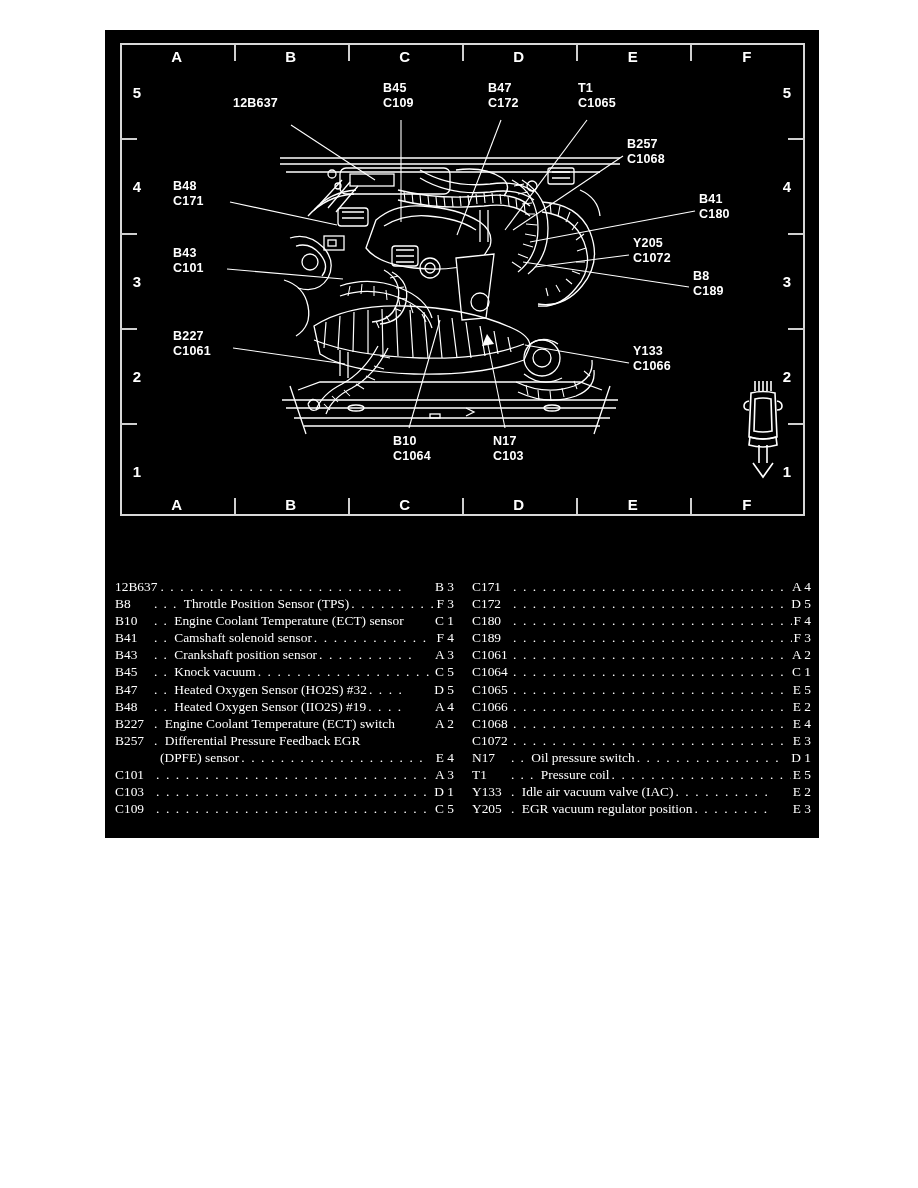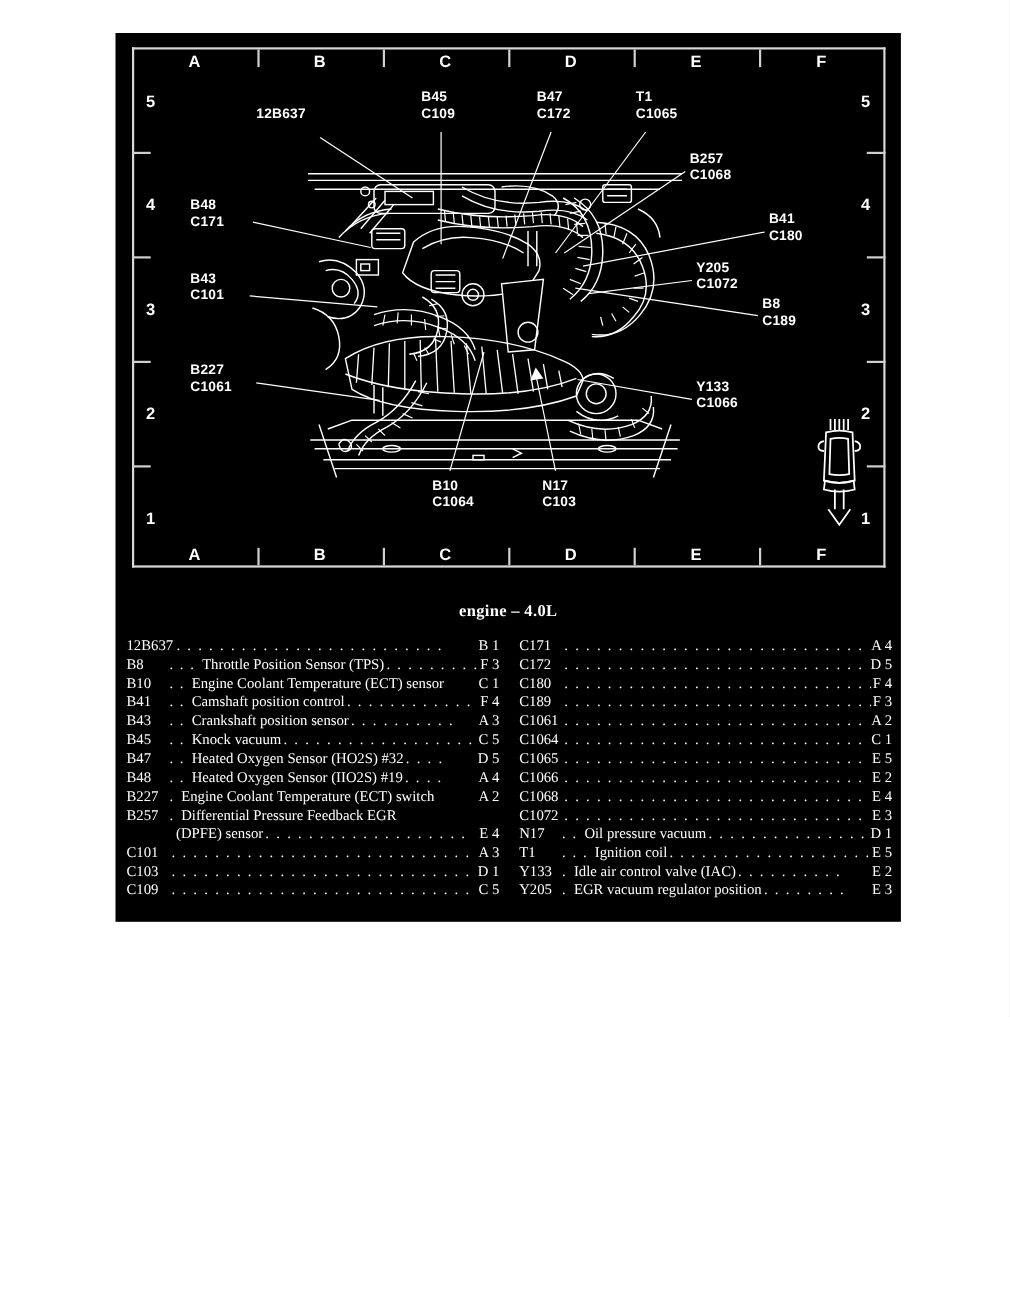--- a/index.html
+++ b/index.html
@@ -465,48 +465,47 @@
 
         <path d="M17 62 q13 4 26 0 l1 8 q-14 4 -28 0 z"></path>
 
         <path d="M26 70 L26 88 M34 70 L34 88"></path>
         <path d="M20 88 L30 102 L40 88"></path>
       </g>
     </svg>
 
   </div>
 
-  <div id="figure-title">engine – 4.0L</div>
 
   <div id="legend">
     <div class="legend-col" id="legend-left">
         <div class="legend-row">
           <span class="lg-code">12B637</span>
           <span class="lg-codedots"></span>
           <span class="lg-leader">. . . . . . . . . . . . . . . . . . . . . . . . .</span>
-          <span class="lg-ref">B 1</span>
+          <span class="lg-ref">B 3</span>
         </div>
         <div class="legend-row">
           <span class="lg-code">B8</span>
           <span class="lg-codedots">. . .</span>
           <span class="lg-desc">Throttle Position Sensor (TPS)</span>
           <span class="lg-leader">. . . . . . . . .</span>
           <span class="lg-ref">F 3</span>
         </div>
         <div class="legend-row">
           <span class="lg-code">B10</span>
           <span class="lg-codedots">. .</span>
           <span class="lg-desc">Engine Coolant Temperature (ECT) sensor</span>
           <span class="lg-leader"></span>
           <span class="lg-ref">C 1</span>
         </div>
         <div class="legend-row">
           <span class="lg-code">B41</span>
           <span class="lg-codedots">. .</span>
-          <span class="lg-desc">Camshaft position control</span>
+          <span class="lg-desc">Camshaft solenoid sensor</span>
           <span class="lg-leader">. . . . . . . . . . . .</span>
           <span class="lg-ref">F 4</span>
         </div>
         <div class="legend-row">
           <span class="lg-code">B43</span>
           <span class="lg-codedots">. .</span>
           <span class="lg-desc">Crankshaft position sensor</span>
           <span class="lg-leader">. . . . . . . . . .</span>
           <span class="lg-ref">A 3</span>
         </div>
@@ -628,35 +627,35 @@
         </div>
         <div class="legend-row">
           <span class="lg-code">C1072</span>
           <span class="lg-codedots"></span>
           <span class="lg-leader">. . . . . . . . . . . . . . . . . . . . . . . . . . . .</span>
           <span class="lg-ref">E 3</span>
         </div>
         <div class="legend-row">
           <span class="lg-code">N17</span>
           <span class="lg-codedots">. .</span>
-          <span class="lg-desc">Oil pressure vacuum</span>
+          <span class="lg-desc">Oil pressure switch</span>
           <span class="lg-leader">. . . . . . . . . . . . . . .</span>
           <span class="lg-ref">D 1</span>
         </div>
         <div class="legend-row">
           <span class="lg-code">T1</span>
           <span class="lg-codedots">. . .</span>
-          <span class="lg-desc">Ignition coil</span>
+          <span class="lg-desc">Pressure coil</span>
           <span class="lg-leader">. . . . . . . . . . . . . . . . . . . .</span>
           <span class="lg-ref">E 5</span>
         </div>
         <div class="legend-row">
           <span class="lg-code">Y133</span>
           <span class="lg-codedots">.</span>
-          <span class="lg-desc">Idle air control valve (IAC)</span>
+          <span class="lg-desc">Idle air vacuum valve (IAC)</span>
           <span class="lg-leader">. . . . . . . . . .</span>
           <span class="lg-ref">E 2</span>
         </div>
         <div class="legend-row">
           <span class="lg-code">Y205</span>
           <span class="lg-codedots">.</span>
           <span class="lg-desc">EGR vacuum regulator position</span>
           <span class="lg-leader">. . . . . . . .</span>
           <span class="lg-ref">E 3</span>
         </div>

